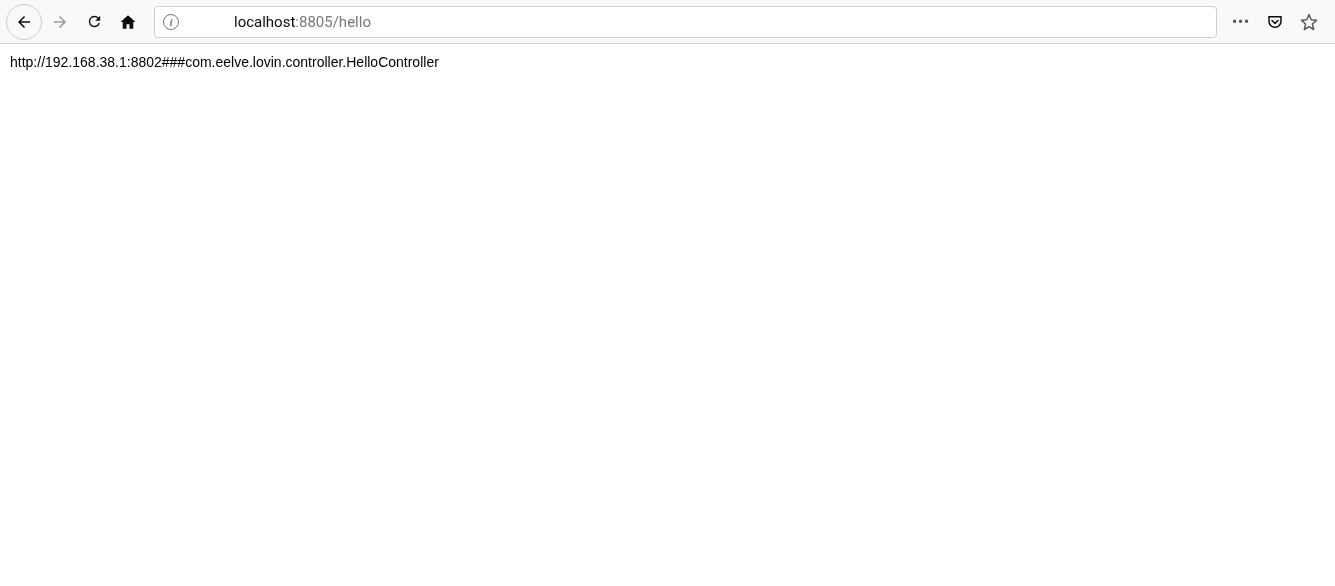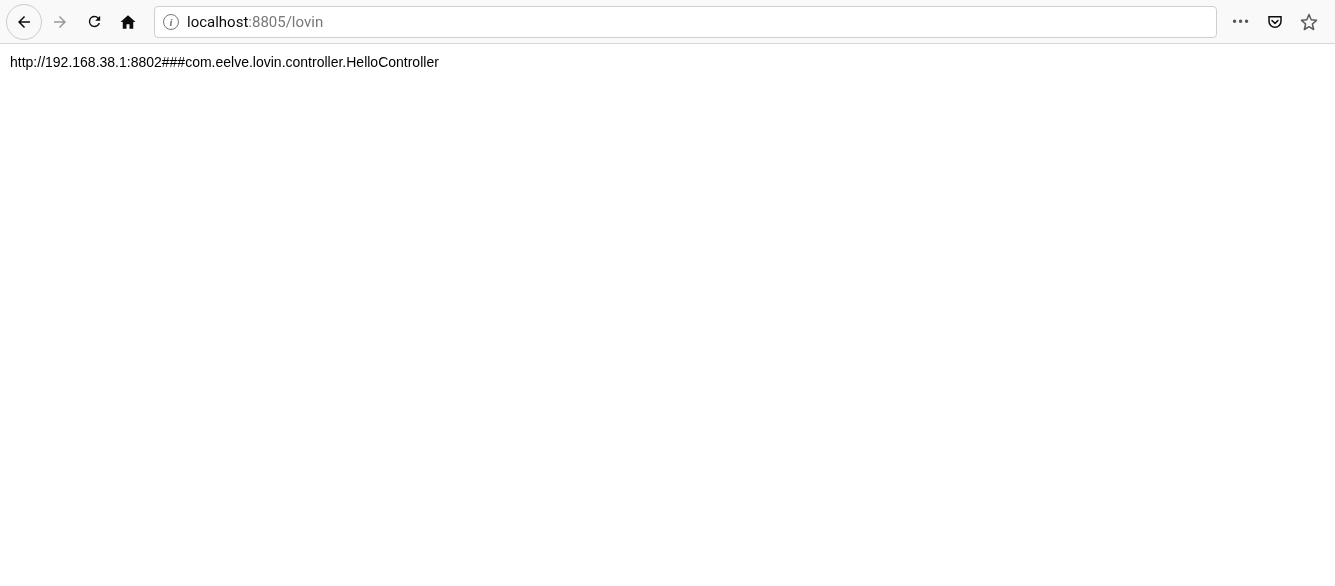--- a/index.html
+++ b/index.html
@@ -83,20 +83,21 @@
     .url-text {
       flex: 1;
       font-size: 15px;
       color: #0c0c0d;
       outline: none;
       border: none;
       background: transparent;
     }
     .url-host {
       color: #0c0c0d;
+      margin-left: 47px;
     }
     .url-path {
       color: #777777;
     }
     .right-icons {
       display: flex;
       align-items: center;
       gap: 6px;
       padding: 0 6px;
     }
@@ -145,21 +146,21 @@
     <div class="nav-btn">
       <svg class="icon-svg" width="18" height="18" viewBox="0 0 24 24">
           <path d="M12 3l10 9h-3v9h-5v-6h-4v6H5v-9H2l10-9z"></path>
         </svg>
     </div>
   </div>
 
   <div class="address-bar">
     <div class="info-icon">i</div>
     <div class="url-text">
-      <span class="url-host">localhost</span><span class="url-path">:8805/lovin</span>
+      <span class="url-host">localhost</span><span class="url-path">:8805/hello</span>
     </div>
   </div>
 
   <div class="right-icons">
     <div class="right-btn">
       <span class="dots">•••</span>
     </div>
     <div class="right-btn">
       <svg class="icon-svg" width="18" height="18" viewBox="0 0 24 24" fill="none">
           <path d="M4 5h16v6a8 8 0 0 1-16 0V5z" stroke="#0c0c0d" stroke-width="2" fill="none"></path>

